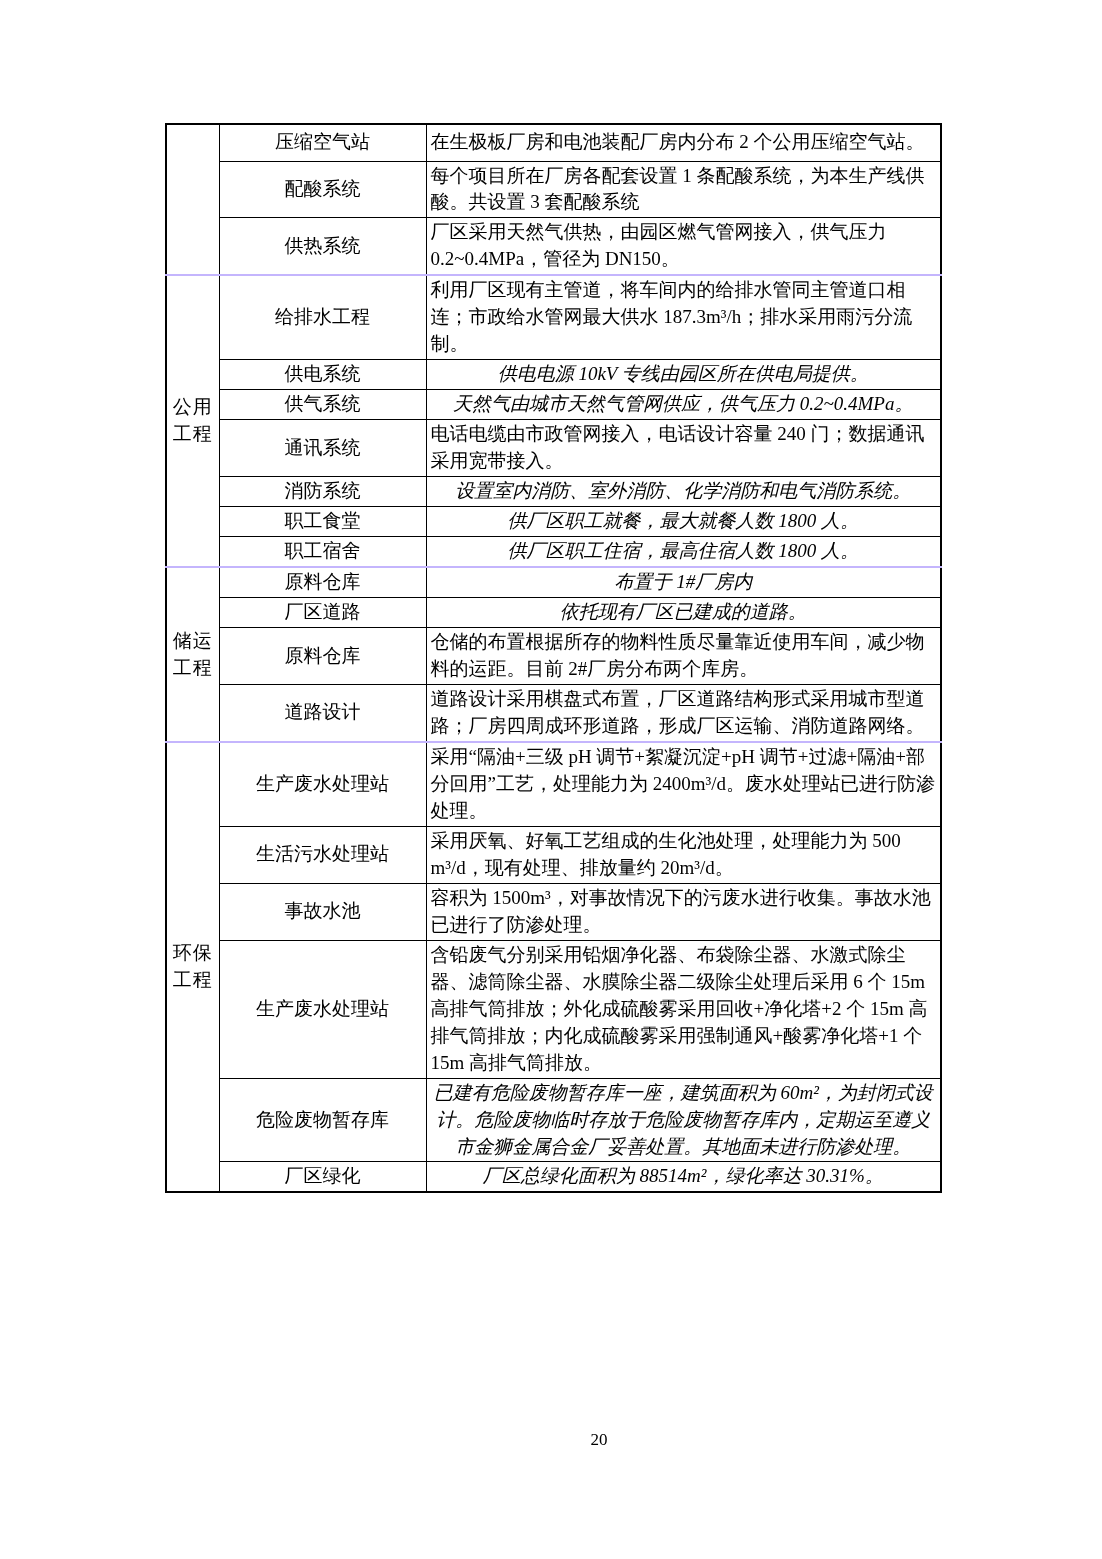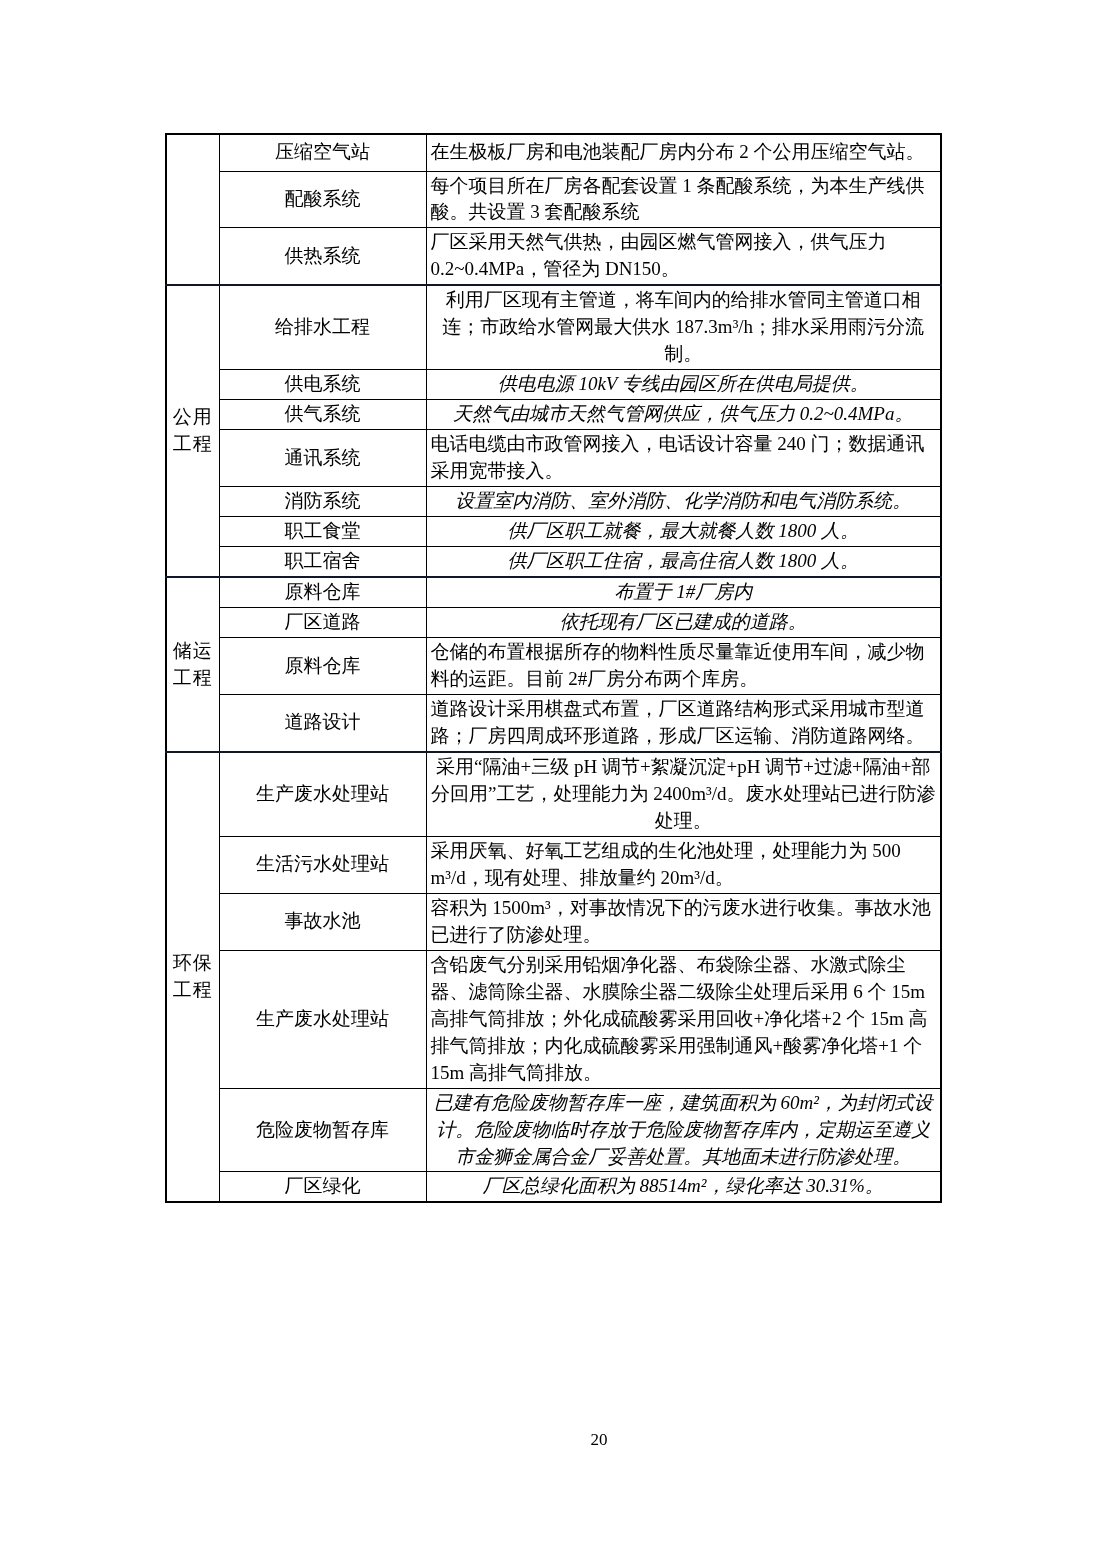--- a/index.html
+++ b/index.html
@@ -6,21 +6,21 @@
   .page {
     position:relative;
     width:1102px; height:1559px;
     margin:0 auto;
     background:#ffffff;
     font-family:"Liberation Serif","DejaVu Serif",serif;
     color:#000;
     overflow:hidden;
   }
   table.doc-table {
-    position:absolute; left:165px; top:133px;
+    position:absolute; left:165px; top:123px;
     width:775px;
     border-collapse:collapse;
     table-layout:fixed;
     font-size:19px;
     line-height:1.42;
     border:2px solid #000;
   }
   .doc-table td {
     border:1px solid #000;
     padding:1px 4px;
@@ -28,21 +28,21 @@
     word-break:break-word;
   }
   .doc-table td.cat {
     text-align:center;
     padding:0 2px;
     letter-spacing:1px;
   }
   .doc-table td.label { text-align:center; }
   .doc-table td.c-left { text-align:left; }
   .doc-table td.c-center { text-align:center;font-style:italic; }
-  .doc-table tr.grp td { border-top:2px solid #0f172a;text-align:center; }
+  .doc-table tr.grp td { border-top:2px solid #c4b5fd; }
 
   .section { position:absolute; left:150px; width:822px; top:1100px; }
   .heading {
     margin:0 0 0 14px;
     font-size:21.5px;
     font-weight:bold;
   }
   .para {
     margin:12px 0 0 0;
     font-size:21px;

